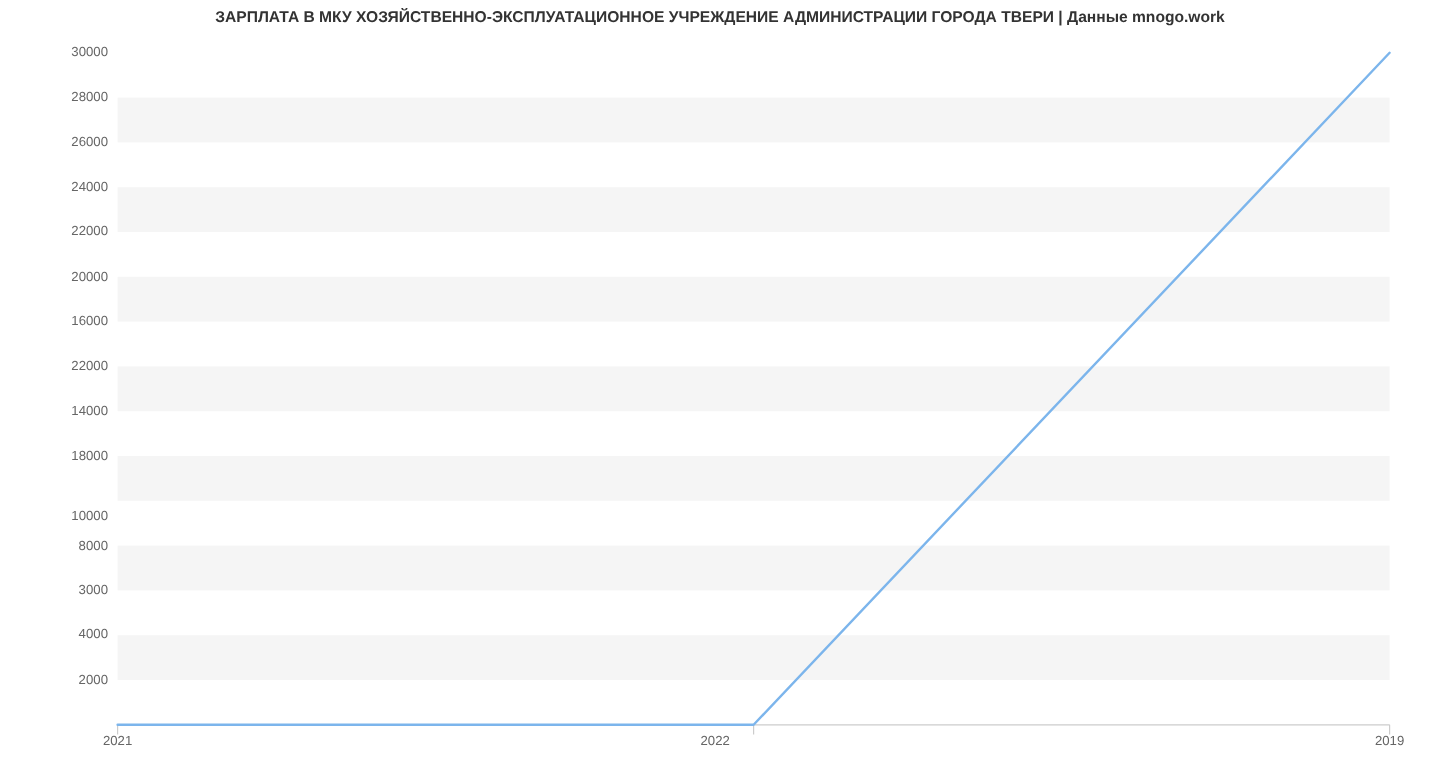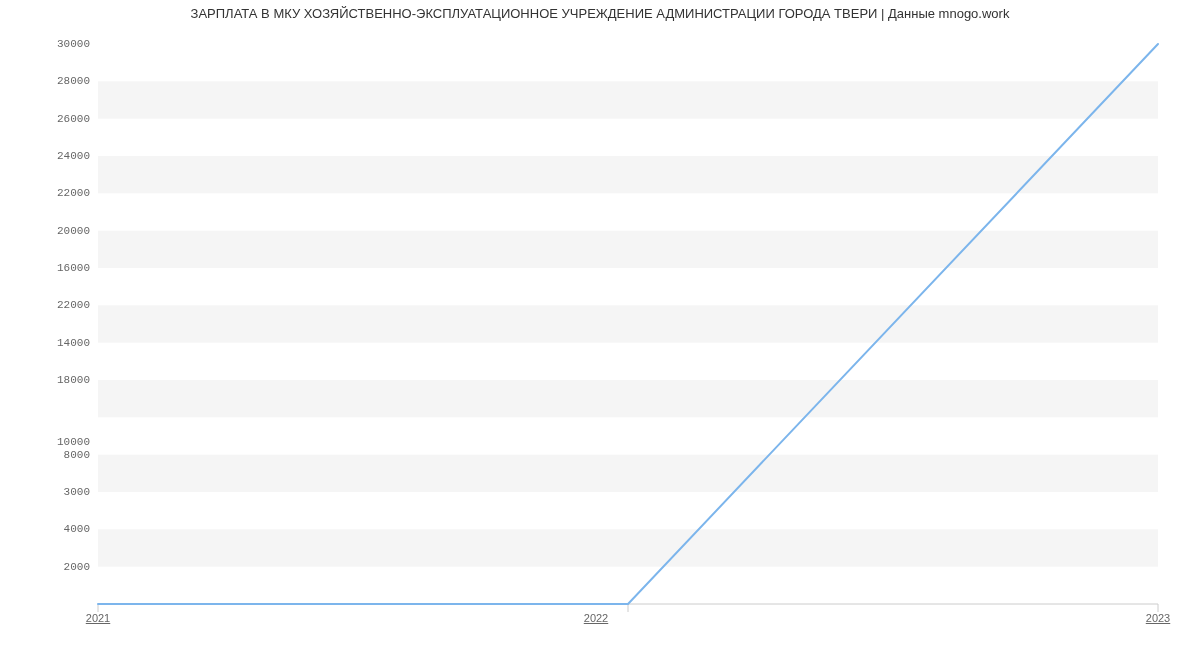--- a/index.html
+++ b/index.html
@@ -17,21 +17,21 @@
     width: 1200px;
     height: 650px;
   }
   .chart-title {
     position: absolute;
     top: 6px;
     left: 0;
     width: 100%;
     text-align: center;
     font-size: 13px;
-    font-weight: 400;
+    font-weight: 700;
     color: #333;
   }
   .plot-area {
     position: absolute;
     left: 98px;
     top: 44px;
     width: 1060px;
     height: 560px;
   }
   .plot-area svg {
@@ -58,58 +58,56 @@
     stroke-linejoin: round;
   }
   .y-tick-label {
     position: absolute;
     right: 1110px;
     transform: translateY(-50%);
     font-size: 11px;
     color: #666666;
     text-align: right;
     width: 80px;
-    font-family: Liberation Mono, monospace;
   }
   .x-tick-label {
     position: absolute;
     top: 612px;
     transform: translateX(-50%);
     font-size: 11px;
     color: #666666;
     text-align: center;
-    text-decoration: underline;
   }
 </style>
 </head>
 <body>
 
 <div class="chart-wrap">
 
   <div class="chart-title">ЗАРПЛАТА В МКУ ХОЗЯЙСТВЕННО-ЭКСПЛУАТАЦИОННОЕ УЧРЕЖДЕНИЕ АДМИНИСТРАЦИИ ГОРОДА ТВЕРИ | Данные mnogo.work</div>
 
   <div class="y-tick-label" style="top:567px">2000</div>
   <div class="y-tick-label" style="top:529px">4000</div>
   <div class="y-tick-label" style="top:492px">3000</div>
   <div class="y-tick-label" style="top:455px">8000</div>
-  <div class="y-tick-label" style="top:442px">10000</div>
+  <div class="y-tick-label" style="top:430px">10000</div>
   <div class="y-tick-label" style="top:380px">18000</div>
   <div class="y-tick-label" style="top:343px">14000</div>
   <div class="y-tick-label" style="top:305px">22000</div>
   <div class="y-tick-label" style="top:268px">16000</div>
   <div class="y-tick-label" style="top:231px">20000</div>
   <div class="y-tick-label" style="top:193px">22000</div>
   <div class="y-tick-label" style="top:156px">24000</div>
   <div class="y-tick-label" style="top:119px">26000</div>
   <div class="y-tick-label" style="top:81px">28000</div>
   <div class="y-tick-label" style="top:44px">30000</div>
 
   <div class="x-tick-label" style="left:98px">2021</div>
   <div class="x-tick-label" style="left:596px">2022</div>
-  <div class="x-tick-label" style="left:1158px">2023</div>
+  <div class="x-tick-label" style="left:1158px">2019</div>
 
   <div class="plot-area">
     <svg viewBox="0 0 1060 560">
 
       <rect class="grid-band" x="0" y="485.33" width="1060" height="37.33"></rect>
       <rect class="grid-band" x="0" y="410.67" width="1060" height="37.33"></rect>
       <rect class="grid-band" x="0" y="336.00" width="1060" height="37.33"></rect>
       <rect class="grid-band" x="0" y="261.33" width="1060" height="37.33"></rect>
       <rect class="grid-band" x="0" y="186.67" width="1060" height="37.33"></rect>
       <rect class="grid-band" x="0" y="112.00" width="1060" height="37.33"></rect>

